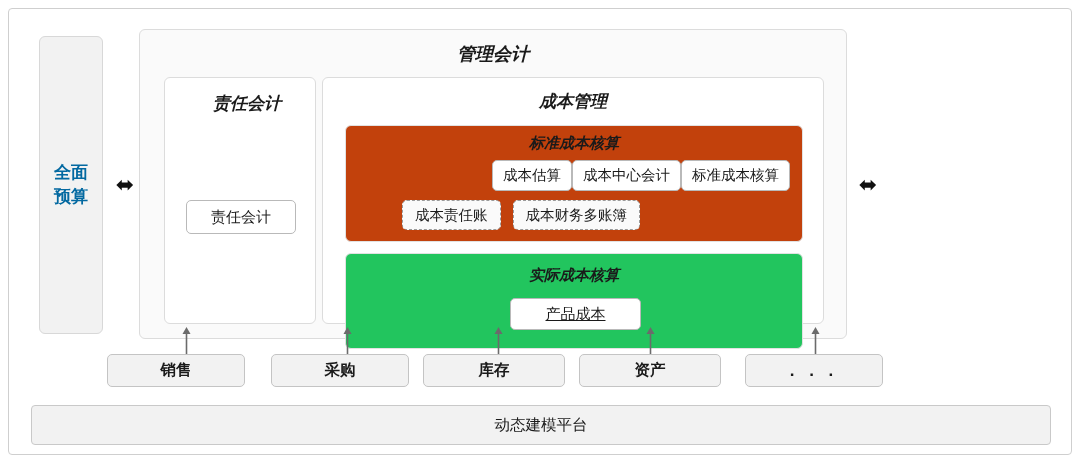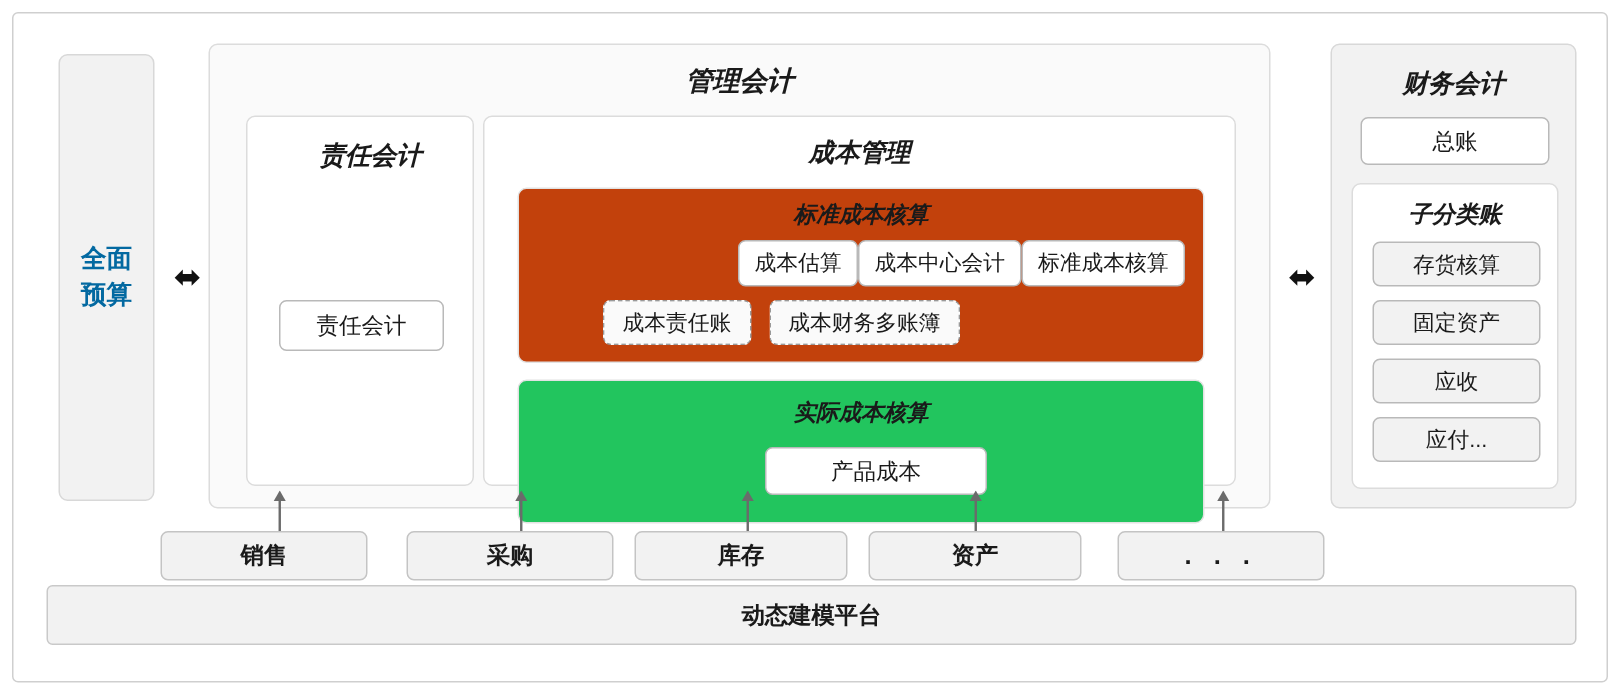--- a/index.html
+++ b/index.html
@@ -191,23 +191,24 @@
     border: 1px solid #e2e2e2;
   }
   #actual-cost > .title {
     font-size: 15px;
     margin-top: 12px;
   }
   #actual-cost-box {
     position: absolute;
     left: 164px;
     top: 44px;
-    width: 148px;
+    width: 131px;
     height: 32px;
     font-size: 15px;
+    text-decoration: underline;
   }
 
   
   #fin-acct {
     left: 878px;
     top: 20px;
     width: 164px;
     height: 310px;
     background: #f2f2f2;
     border: 1px solid #d8d8d8;
@@ -263,29 +264,29 @@
   
   .up-arrow {
     position: absolute;
     width: 11px;
     height: 32px;
   }
 
   
   #dyn-platform {
     left: 22px;
-    top: 381px;
+    top: 396px;
     width: 1020px;
     height: 40px;
     background: #f2f2f2;
     border: 1px solid #c9c9c9;
     display: flex;
     align-items: center;
     justify-content: center;
-    font-weight: bold;
+    font-weight: normal;
     font-size: 15.5px;
     color: #1a1a1a;
     border-radius: 4px;
   }
 </style>
 </head>
 <body>
 
 <div id="canvas">
   <div class="outer-frame">
@@ -325,31 +326,20 @@
 
         <div class="panel" id="actual-cost">
           <div class="title">实际成本核算</div>
           <div class="box" id="actual-cost-box">产品成本</div>
         </div>
       </div>
     </div>
 
     <div class="arrow-h" id="arrow-right">⬌</div>
 
-    <div class="panel" id="fin-acct">
-      <div class="title">财务会计</div>
-      <div class="box" id="general-ledger">总账</div>
-      <div class="panel" id="sub-ledger">
-        <div class="title">子分类账</div>
-        <div class="box sub-item" style="top:38px;">存货核算</div>
-        <div class="box sub-item" style="top:77px;">固定资产</div>
-        <div class="box sub-item" style="top:116px;">应收</div>
-        <div class="box sub-item" style="top:155px;">应付...</div>
-      </div>
-    </div>
 
     <svg class="up-arrow" style="left:172px; top:318px;" viewBox="0 0 11 32">
       <line x1="5.5" y1="32" x2="5.5" y2="6" stroke="#6b6b6b" stroke-width="1.6"></line>
       <polygon points="5.5,0 1.5,7 9.5,7" fill="#6b6b6b"></polygon>
     </svg>
     <svg class="up-arrow" style="left:333px; top:318px;" viewBox="0 0 11 32">
       <line x1="5.5" y1="32" x2="5.5" y2="6" stroke="#6b6b6b" stroke-width="1.6"></line>
       <polygon points="5.5,0 1.5,7 9.5,7" fill="#6b6b6b"></polygon>
     </svg>
     <svg class="up-arrow" style="left:484px; top:318px;" viewBox="0 0 11 32">

